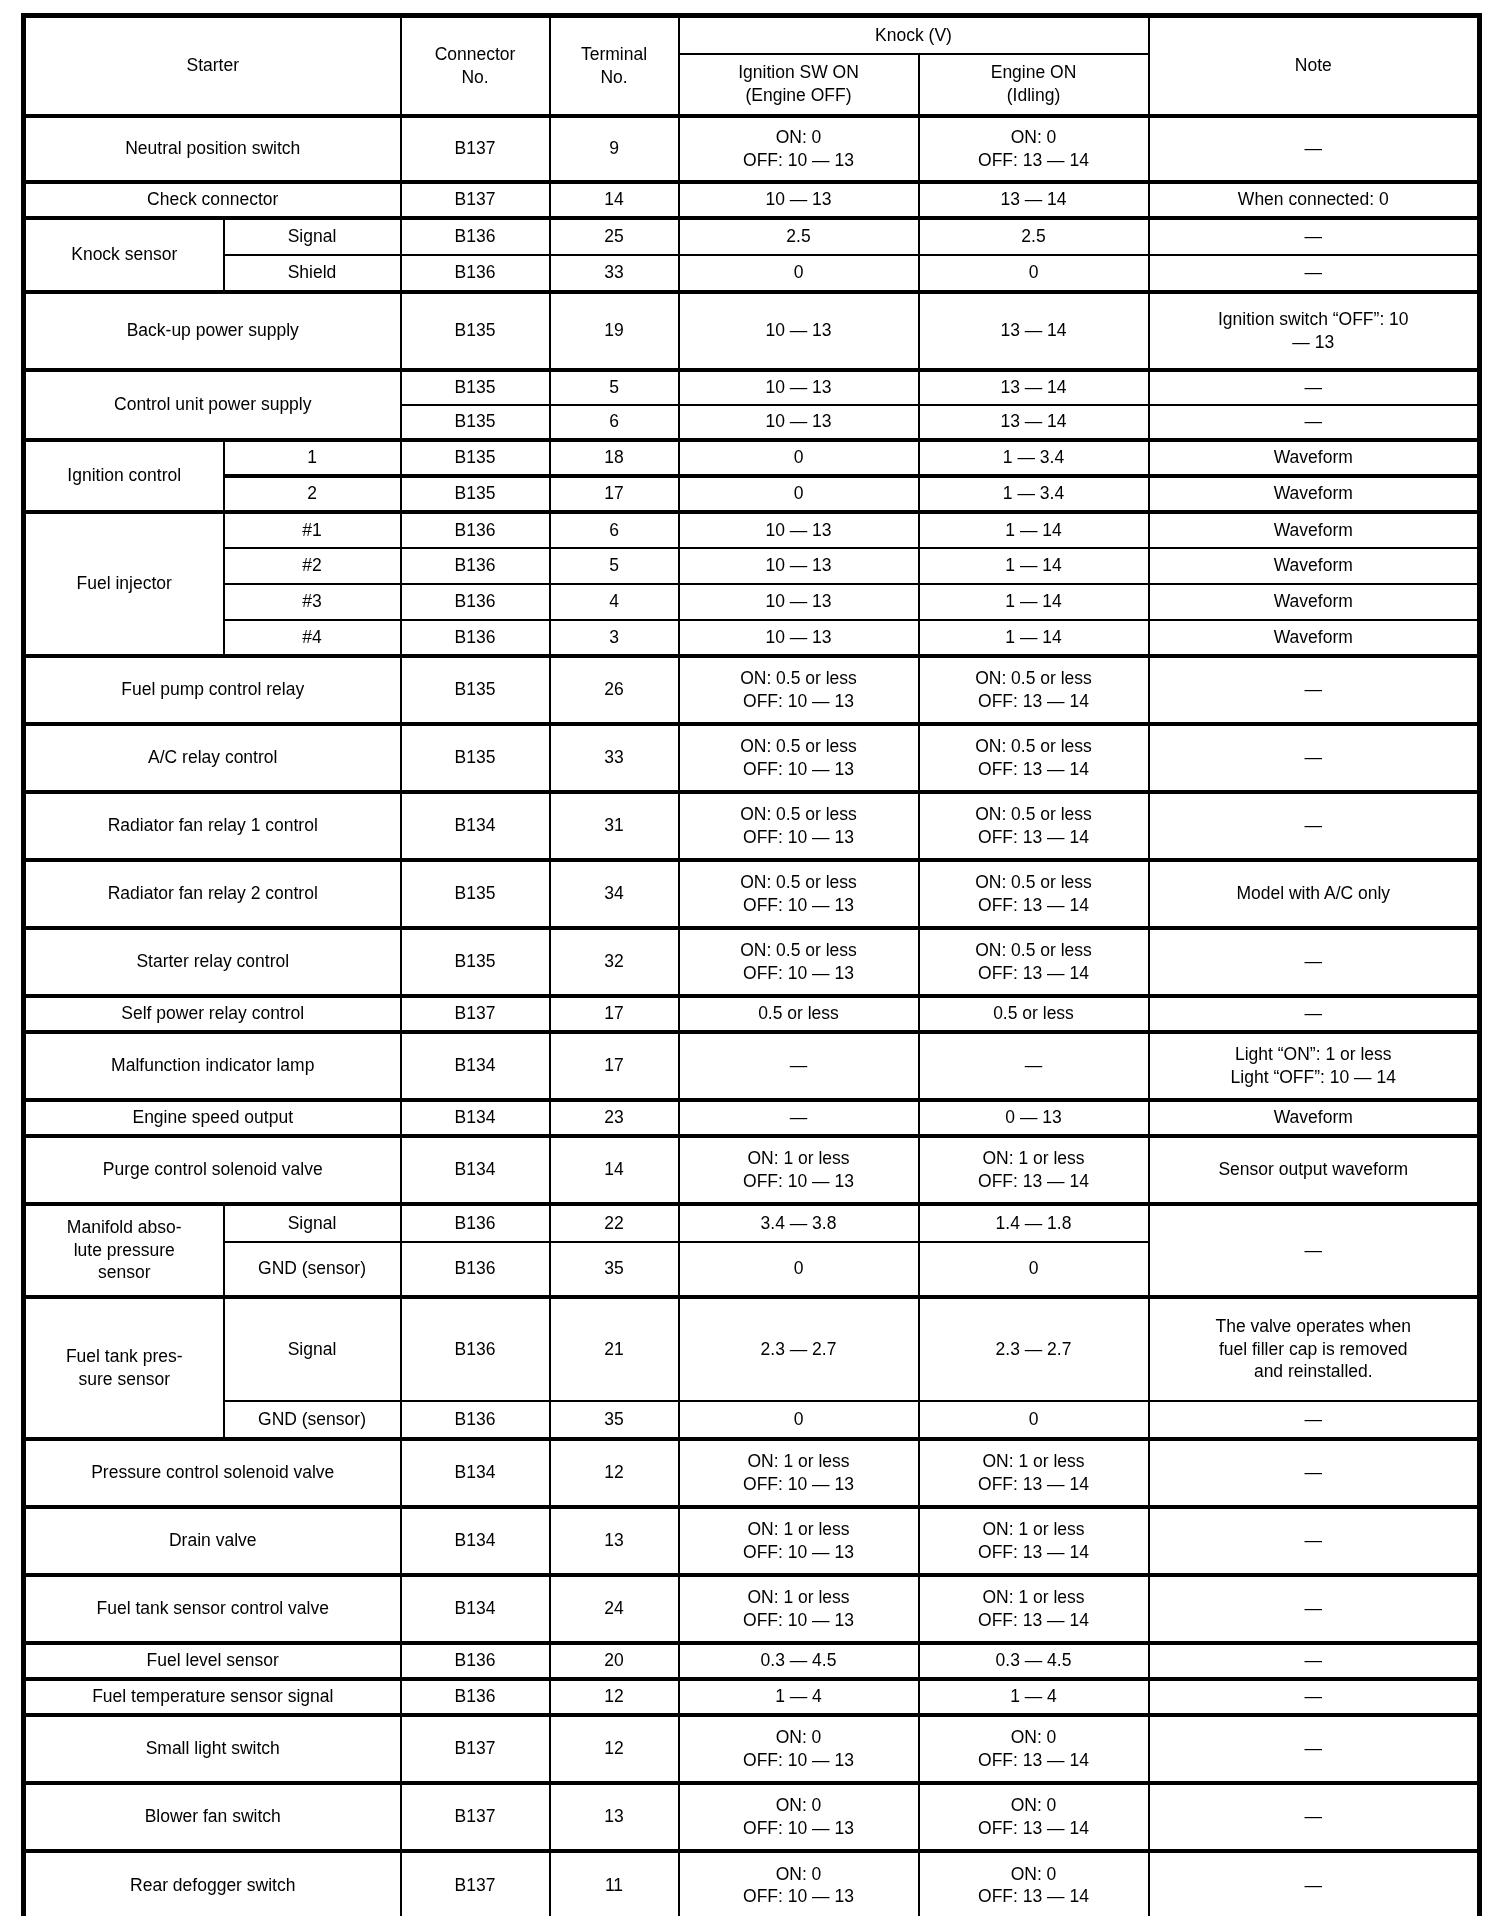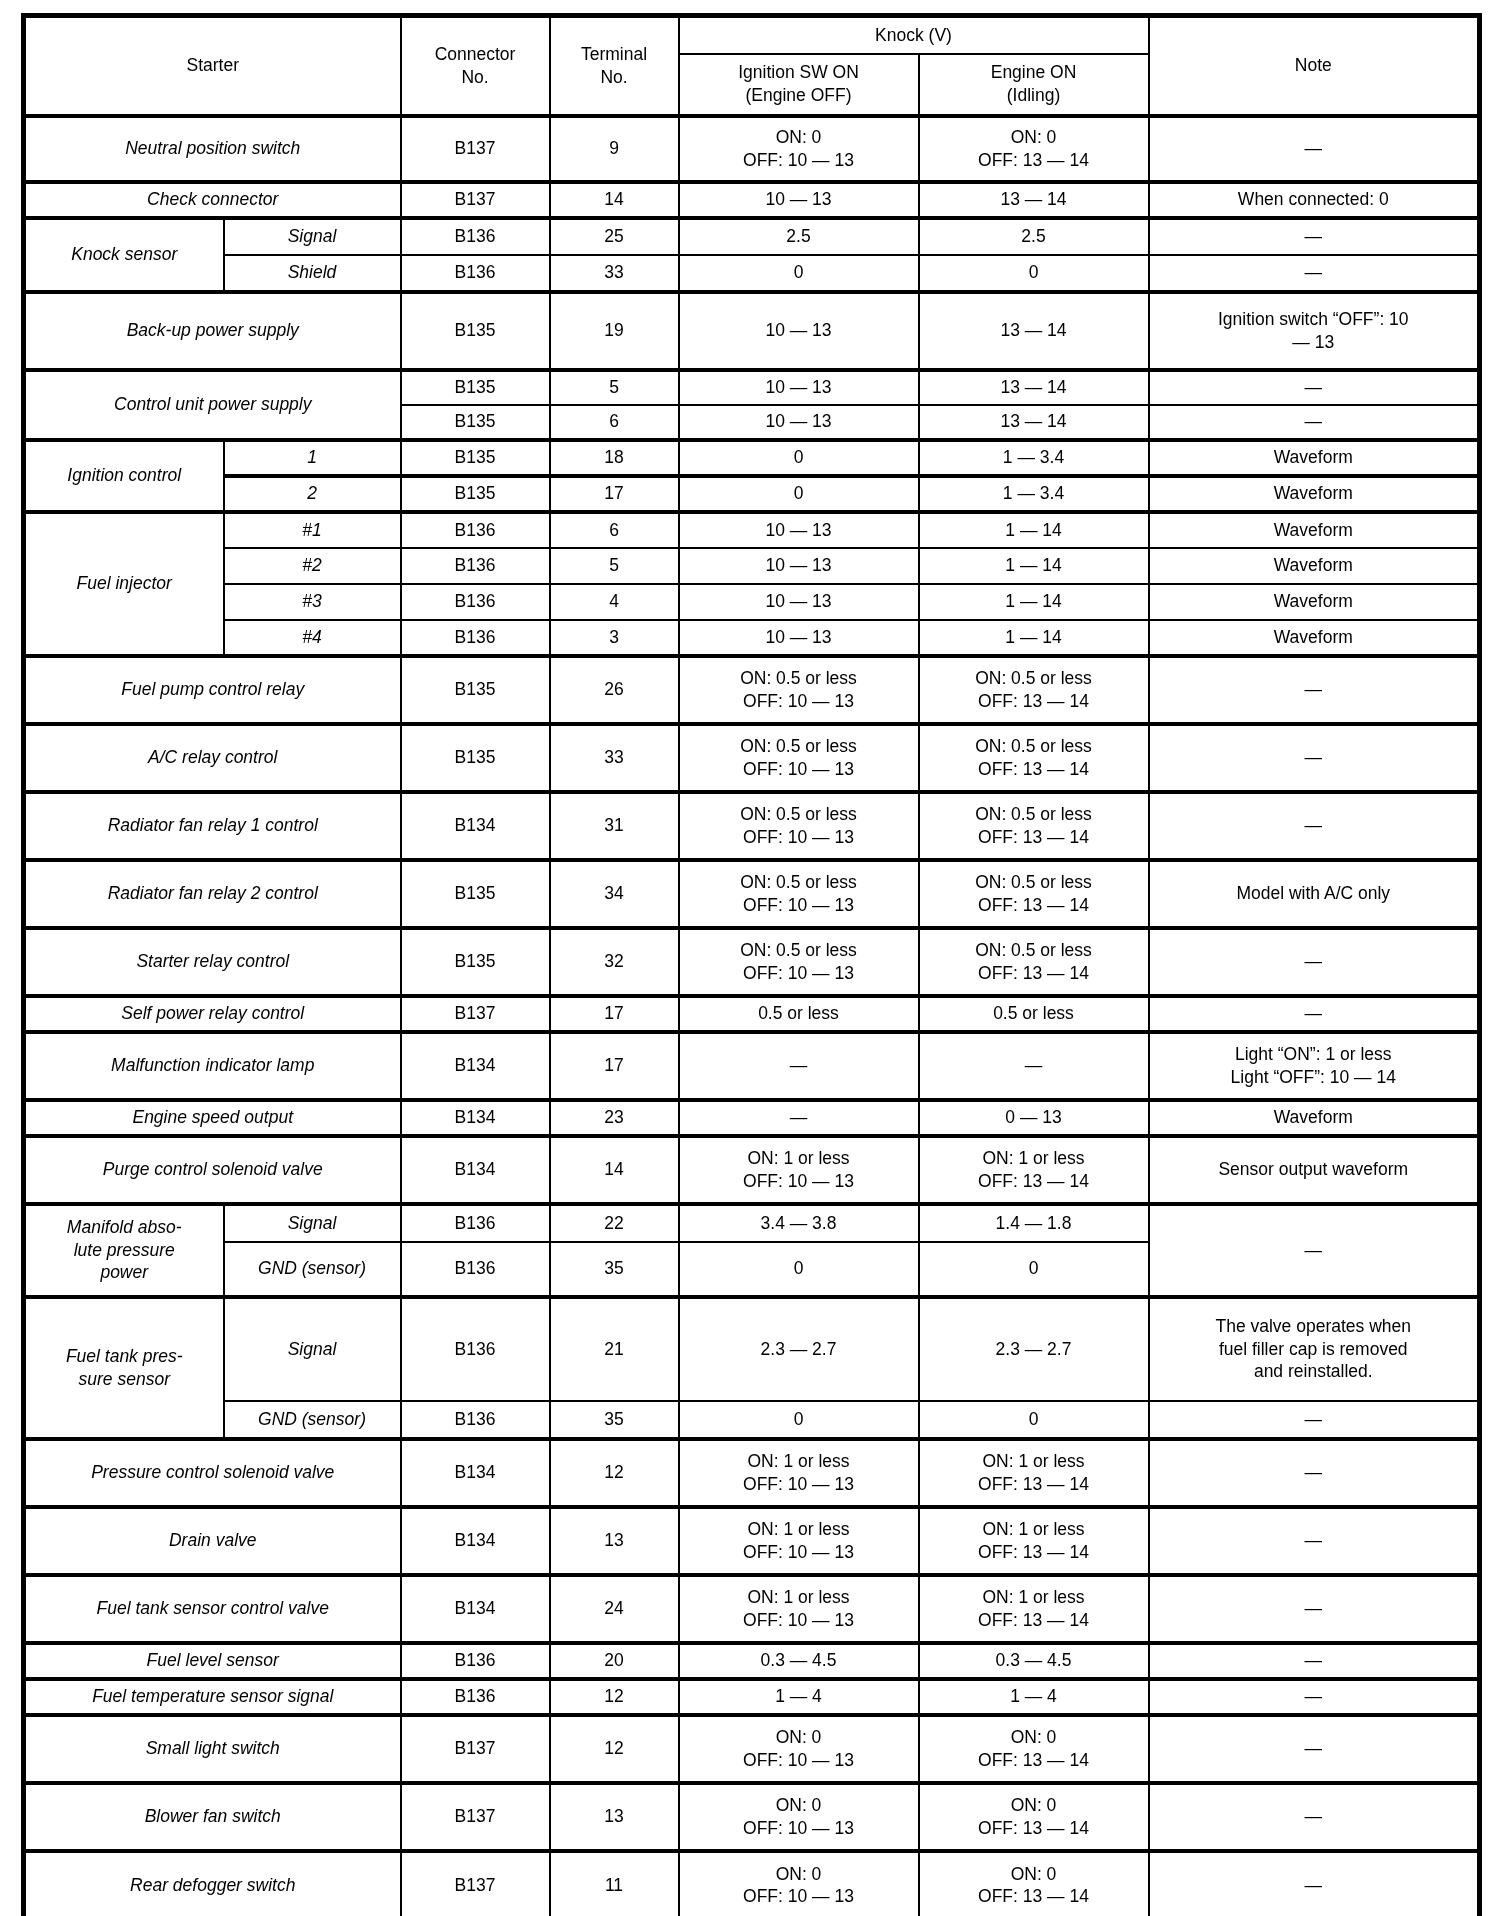--- a/index.html
+++ b/index.html
@@ -10,21 +10,21 @@
     border:2px solid #000;
     padding:2px 6px;
     text-align:center;
     vertical-align:middle;
     white-space:pre-line;
     font-weight:normal;
     font-size:17.5px;
     line-height:1.3;
     overflow:hidden;
   }
-  td.l{text-align:left;padding-left:9px;font-style:italic;}
+  td.l{text-align:left;padding-left:9px;}
   tr.t > td, tr.t > th{border-top-width:4px;}
   
   .hA{height:38px}.hB{height:62px}
   .rh35{height:35px}.rh36{height:36px}.rh37{height:37px}.rh38{height:38px}
   .rh55{height:55px}.rh66{height:66px}.rh68{height:68px}
   .rh70{height:70px}.rh78{height:78px}.rh104{height:104px}
 </style>
 </head>
 <body>
 
@@ -256,21 +256,21 @@
     <td>ON: 1 or less
 OFF: 10 — 13</td>
     <td>ON: 1 or less
 OFF: 13 — 14</td>
     <td>Sensor output waveform</td>
   </tr>
 
   <tr class="t rh38">
     <td rowspan="2" class="l">Manifold abso-
 lute pressure
-power</td>
+sensor</td>
     <td class="l">Signal</td>
     <td>B136</td>
     <td>22</td>
     <td>3.4 — 3.8</td>
     <td>1.4 — 1.8</td>
     <td rowspan="2">—</td>
   </tr>
   <tr class="rh55">
     <td class="l">GND (sensor)</td>
     <td>B136</td>

